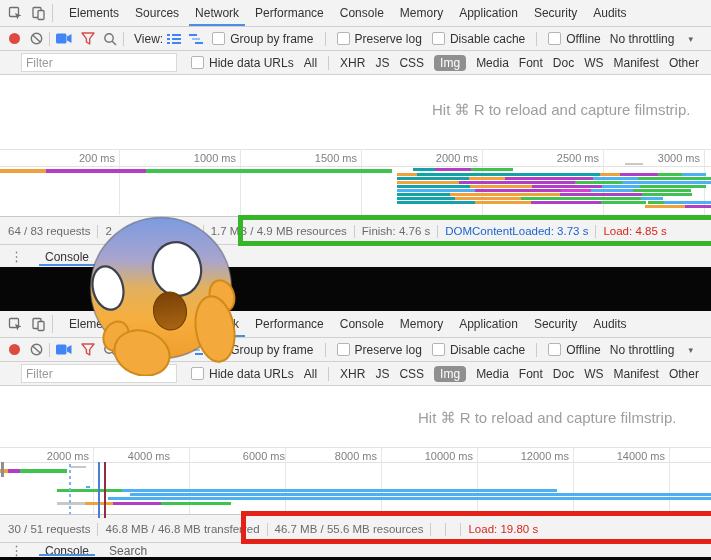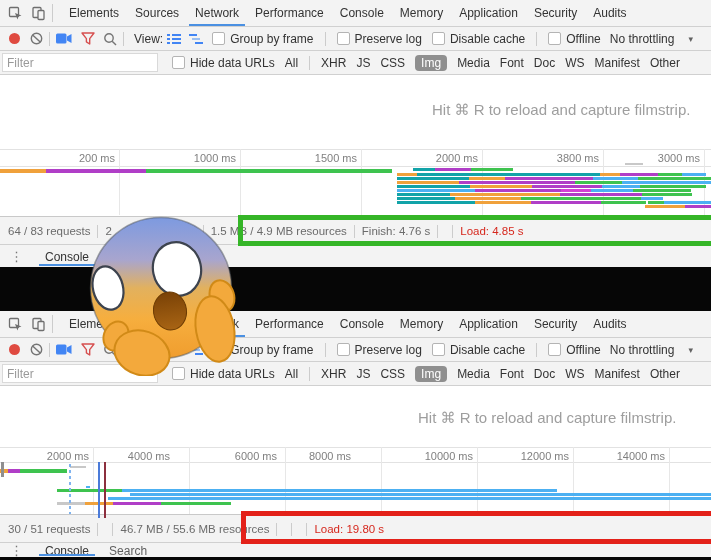--- a/index.html
+++ b/index.html
@@ -14,21 +14,21 @@
   .sep.short{height:14px;}
   .icon{display:inline-flex;align-items:center;justify-content:center;flex:0 0 auto;}
   .tabs{display:flex;height:100%;margin-left:2px;}
   .tab{display:flex;align-items:center;padding:0 8px;height:100%;position:relative;cursor:default;white-space:nowrap;}
   .tab.active::after{content:"";position:absolute;left:2px;right:2px;bottom:0;height:2px;background:#4a90e2;}
   .dot{width:11px;height:11px;border-radius:50%;background:#df4a40;margin:0 10px 0 9px;flex:0 0 auto;}
   .cb{display:flex;align-items:center;margin:0 5px;white-space:nowrap;}
   .cbbox{width:11px;height:11px;border:1px solid #b4b4b4;border-radius:2px;background:#fff;margin-right:5px;flex:0 0 auto;}
   .lbl{margin:0 4px;white-space:nowrap;}
   .caret{font-size:9px;color:#616161;margin-left:10px;}
-  .filter-input{width:146px;height:15px;margin-left:2px;border:1px solid #d9d9d9;background:#fff;font-family:"Liberation Sans",sans-serif;font-size:12px;padding:1px 4px;color:#333;}
+  .filter-input{width:146px;height:15px;margin-left:21px;border:1px solid #d9d9d9;background:#fff;font-family:"Liberation Sans",sans-serif;font-size:12px;padding:1px 4px;color:#333;}
   .filter-input::placeholder{color:#9a9a9a;}
   .chips{display:flex;align-items:center;}
   .chip{margin:0 5px;white-space:nowrap;cursor:default;}
   .chip.sel{background:#8f8f8f;color:#fff;border-radius:4px;padding:1px 6px;}
   .hint{position:absolute;font-size:15px;color:#9e9e9e;white-space:nowrap;z-index:2;}
   
   .statusbar{position:absolute;left:0;width:711px;background:#f3f3f3;border-top:1px solid #c9c9c9;display:flex;align-items:center;font-size:11.5px;color:#6b6b6b;z-index:3;}
   .statusbar .vs{width:1px;height:13px;background:#ccc;margin:0 7px;flex:0 0 auto;}
   .statusbar .first{margin-left:8px;}
   .statusbar .blue{color:#1b63cf;}
@@ -170,24 +170,25 @@
           <span class="chip">Manifest</span>
           <span class="chip">Other</span>
         </div>
     </div>
     <div class="hint" style="left:432px;top:101px;">Hit ⌘ R to reload and capture filmstrip.</div>
     <div class="statusbar" style="top:216px;height:28px;">
       <span class="first">64 / 83 requests</span>
       <i class="vs"></i>
       <span><span>2</span><span class="gap48"></span><span>sferred</span></span>
       <i class="vs"></i>
-      <span>1.5 MB / 4.9 MB resources</span>
+      <span>1.7 MB / 4.9 MB resources</span>
       <i class="vs"></i>
       <span>Finish: 4.76 s</span>
       <i class="vs"></i>
+      <span class="blue">DOMContentLoaded: 3.73 s</span>
       <i class="vs"></i>
       <span class="red">Load: 4.85 s</span>
     </div>
     <div class="drawer" style="top:244px;height:23px;">
       <span class="dots">⋮</span>
       <div class="tabs" style="height:100%;">
           <span class="dtab active">Console</span>
           <span class="dtab">Search</span>
         </div>
     </div>
@@ -308,20 +309,21 @@
           <span class="chip">Doc</span>
           <span class="chip">WS</span>
           <span class="chip">Manifest</span>
           <span class="chip">Other</span>
         </div>
     </div>
     <div class="hint" style="left:418px;top:98px;">Hit ⌘ R to reload and capture filmstrip.</div>
     <div class="statusbar" style="top:203px;height:28px;">
       <span class="first">30 / 51 requests</span>
       <i class="vs"></i>
+      <span>46.8 MB / 46.8 MB transferred</span>
       <i class="vs"></i>
       <span>46.7 MB / 55.6 MB resources</span>
       <i class="vs"></i>
       <i class="vs"></i>
       <i class="vs"></i>
       <span class="red">Load: 19.80 s</span>
     </div>
     <div class="drawer" style="top:231px;height:15px;">
       <span class="dots">⋮</span>
       <div class="tabs" style="height:100%;">
@@ -338,21 +340,21 @@
       <div class="hline" style="top: 166px;"></div>
       <div class="gridline" style="left: 119px; top: 149px; height: 66px;"></div>
       <div class="tick" style="left: 47px; top: 152px;">200 ms</div>
       <div class="gridline" style="left: 240px; top: 149px; height: 66px;"></div>
       <div class="tick" style="left: 168px; top: 152px;">1000 ms</div>
       <div class="gridline" style="left: 361px; top: 149px; height: 66px;"></div>
       <div class="tick" style="left: 289px; top: 152px;">1500 ms</div>
       <div class="gridline" style="left: 482px; top: 149px; height: 66px;"></div>
       <div class="tick" style="left: 410px; top: 152px;">2000 ms</div>
       <div class="gridline" style="left: 603px; top: 149px; height: 66px;"></div>
-      <div class="tick" style="left: 531px; top: 152px;">3800 ms</div>
+      <div class="tick" style="left: 531px; top: 152px;">2500 ms</div>
       <div class="gridline" style="left: 704px; top: 149px; height: 66px;"></div>
       <div class="tick" style="left: 632px; top: 152px;">3000 ms</div>
       <div class="bar" style="left: 0px; top: 169px; width: 46px; height: 4px; background: rgb(240, 161, 59);"></div>
       <div class="bar" style="left: 46px; top: 169px; width: 100px; height: 4px; background: rgb(176, 62, 199);"></div>
       <div class="bar" style="left: 146px; top: 169px; width: 246px; height: 4px; background: rgb(62, 195, 79);"></div>
       <div class="bar" style="left: 625px; top: 163px; width: 18px; height: 2px; background: rgb(200, 200, 200);"></div>
       <div class="bar" style="left: 413px; top: 168px; width: 22px; height: 3px; background: rgb(18, 163, 168);"></div>
       <div class="bar" style="left: 435px; top: 168px; width: 36px; height: 3px; background: rgb(176, 62, 199);"></div>
       <div class="bar" style="left: 471px; top: 168px; width: 42px; height: 3px; background: rgb(62, 195, 79);"></div>
       <div class="bar" style="left: 397px; top: 173px; width: 20px; height: 3px; background: rgb(240, 161, 59);"></div>
@@ -396,23 +398,23 @@
       <div class="bar" style="left: 664px; top: 201px; width: 47px; height: 3px; background: rgb(76, 176, 242);"></div>
       <div class="bar" style="left: 645px; top: 205px; width: 40px; height: 3px; background: rgb(240, 161, 59);"></div>
       <div class="bar" style="left: 685px; top: 205px; width: 26px; height: 3px; background: rgb(176, 62, 199);"></div>
       <div class="hline" style="top: 447px;"></div>
       <div class="hline" style="top: 462px;"></div>
       <div class="gridline" style="left: 93px; top: 447px; height: 67px;"></div>
       <div class="tick" style="left: 21px; top: 450px;">2000 ms</div>
       <div class="gridline" style="left: 189px; top: 447px; height: 67px;"></div>
       <div class="tick" style="left: 102px; top: 450px;">4000 ms</div>
       <div class="gridline" style="left: 285px; top: 447px; height: 67px;"></div>
-      <div class="tick" style="left: 209px; top: 450px;">6000 ms</div>
+      <div class="tick" style="left: 217px; top: 450px;">6000 ms</div>
       <div class="gridline" style="left: 381px; top: 447px; height: 67px;"></div>
-      <div class="tick" style="left: 296px; top: 450px; text-align: center;">8000 ms</div>
+      <div class="tick" style="left: 309px; top: 450px;">8000 ms</div>
       <div class="gridline" style="left: 477px; top: 447px; height: 67px;"></div>
       <div class="tick" style="left: 405px; top: 450px;">10000 ms</div>
       <div class="gridline" style="left: 573px; top: 447px; height: 67px;"></div>
       <div class="tick" style="left: 501px; top: 450px;">12000 ms</div>
       <div class="gridline" style="left: 669px; top: 447px; height: 67px;"></div>
       <div class="tick" style="left: 597px; top: 450px;">14000 ms</div>
       <div class="bar" style="left: 70px; top: 466px; width: 16px; height: 2px; background: rgb(200, 200, 200);"></div>
       <div class="bar" style="left: 0px; top: 469px; width: 8px; height: 4px; background: rgb(240, 161, 59);"></div>
       <div class="bar" style="left: 8px; top: 469px; width: 12px; height: 4px; background: rgb(176, 62, 199);"></div>
       <div class="bar" style="left: 20px; top: 469px; width: 47px; height: 4px; background: rgb(62, 195, 79);"></div>

